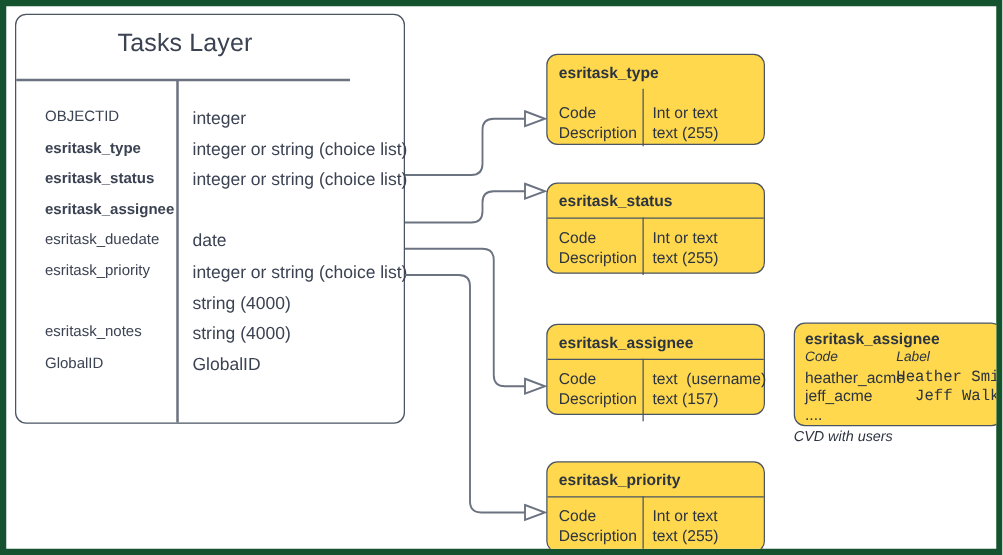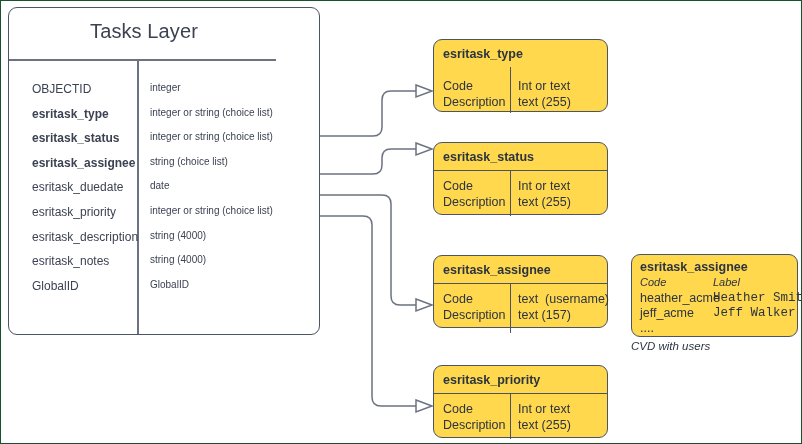--- a/index.html
+++ b/index.html
@@ -5,21 +5,21 @@
   html, body {
     margin: 0;
     padding: 0;
     background: #ffffff;
   }
   #canvas {
     position: relative;
     width: 802px;
     height: 444px;
     background: #ffffff;
-    border: 1px solid #14532d;
+    border: 5px solid #14532d;
     box-sizing: border-box;
     overflow: hidden;
     font-family: "Liberation Sans", sans-serif;
     color: #3b4252;
   }
 
   
   #tasks-layer {
     position: absolute;
     left: 7px;
@@ -72,21 +72,21 @@
     left: 23px;
     top: 0;
     font-size: 12px;
     white-space: nowrap;
   }
   .field-name.bold { font-weight: bold; }
   .field-type {
     position: absolute;
     left: 141px;
     top: 0;
-    font-size: 10px;
+    font-size: 14px;
     white-space: nowrap;
   }
 
   
   .domain-box {
     position: absolute;
     background: #ffd84d;
     border: 1.6px solid #4a5463;
     border-radius: 9px;
     box-sizing: border-box;
@@ -152,21 +152,21 @@
     color: #2c3440;
   }
   .cvd-cell {
     position: absolute;
     font-size: 12.5px;
     color: #2c3440;
     line-height: 15px;
     white-space: nowrap;
   }
   .cvd-c1 { left: 8px; }
-  .cvd-c2 { left: 81px; }
+  .cvd-c2 { left: 81px; text-align: right; }
   #cvd-caption {
     position: absolute;
     left: 630px;
     top: 339px;
     width: 167px;
     text-align: left;
     font-size: 11.5px;
     font-style: italic;
     color: #2c3440;
   }
@@ -199,32 +199,30 @@
       <div class="field-row">
         <span class="field-name bold">esritask_type</span>
         <span class="field-type">integer or string (choice list)</span>
       </div>
       <div class="field-row">
         <span class="field-name bold">esritask_status</span>
         <span class="field-type">integer or string (choice list)</span>
       </div>
       <div class="field-row">
         <span class="field-name bold">esritask_assignee</span>
-        <span class="field-type">string (choice list)</span>
       </div>
       <div class="field-row">
         <span class="field-name">esritask_duedate</span>
         <span class="field-type">date</span>
       </div>
       <div class="field-row">
         <span class="field-name">esritask_priority</span>
         <span class="field-type">integer or string (choice list)</span>
       </div>
       <div class="field-row">
-        <span class="field-name">esritask_description</span>
         <span class="field-type">string (4000)</span>
       </div>
       <div class="field-row">
         <span class="field-name">esritask_notes</span>
         <span class="field-type">string (4000)</span>
       </div>
       <div class="field-row">
         <span class="field-name">GlobalID</span>
         <span class="field-type">GlobalID</span>
       </div>

